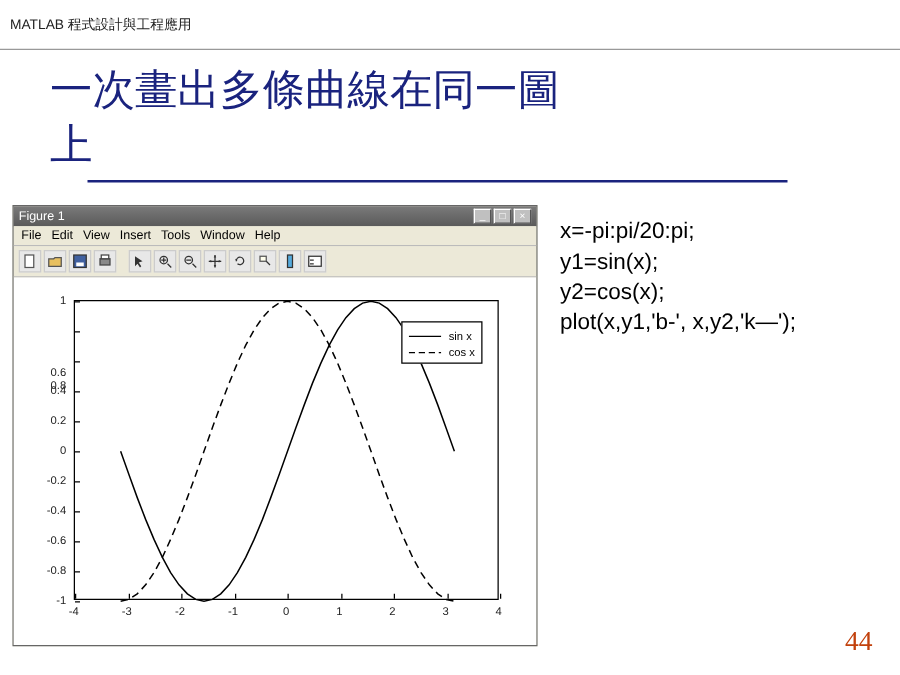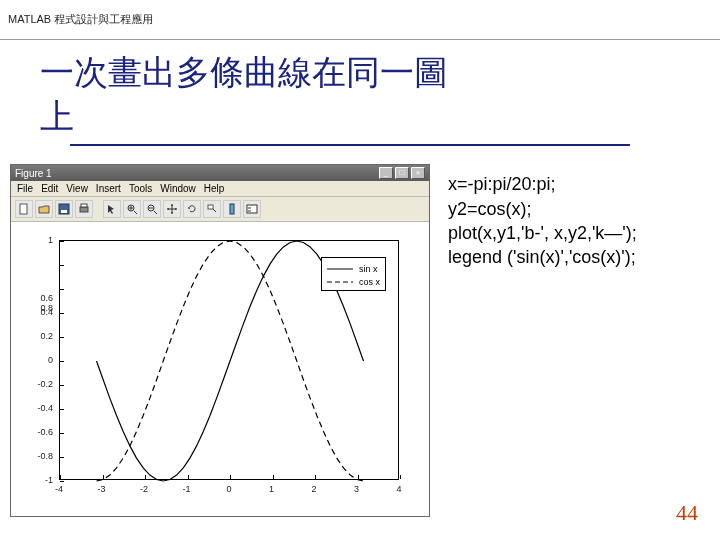--- a/index.html
+++ b/index.html
@@ -303,19 +303,19 @@
           <div class="xtick" style="left: 254.5px;">1</div>
           <div class="xtick" style="left: 297px;">2</div>
           <div class="xtick" style="left: 339.5px;">3</div>
           <div class="xtick" style="left: 382px;">4</div>
         </div>
     </div>
   </div>
 
   <div class="code">
     <div>x=-pi:pi/20:pi;</div>
+    <div>y1=sin(x);</div>
     <div>y2=cos(x);</div>
     <div>plot(x,y1,'b-', x,y2,'k—');</div>
-    <div>legend ('sin(x)','cos(x)');</div>
   </div>
 </div>
 
 <div class="pagenum">44</div>
 
 </body></html>

